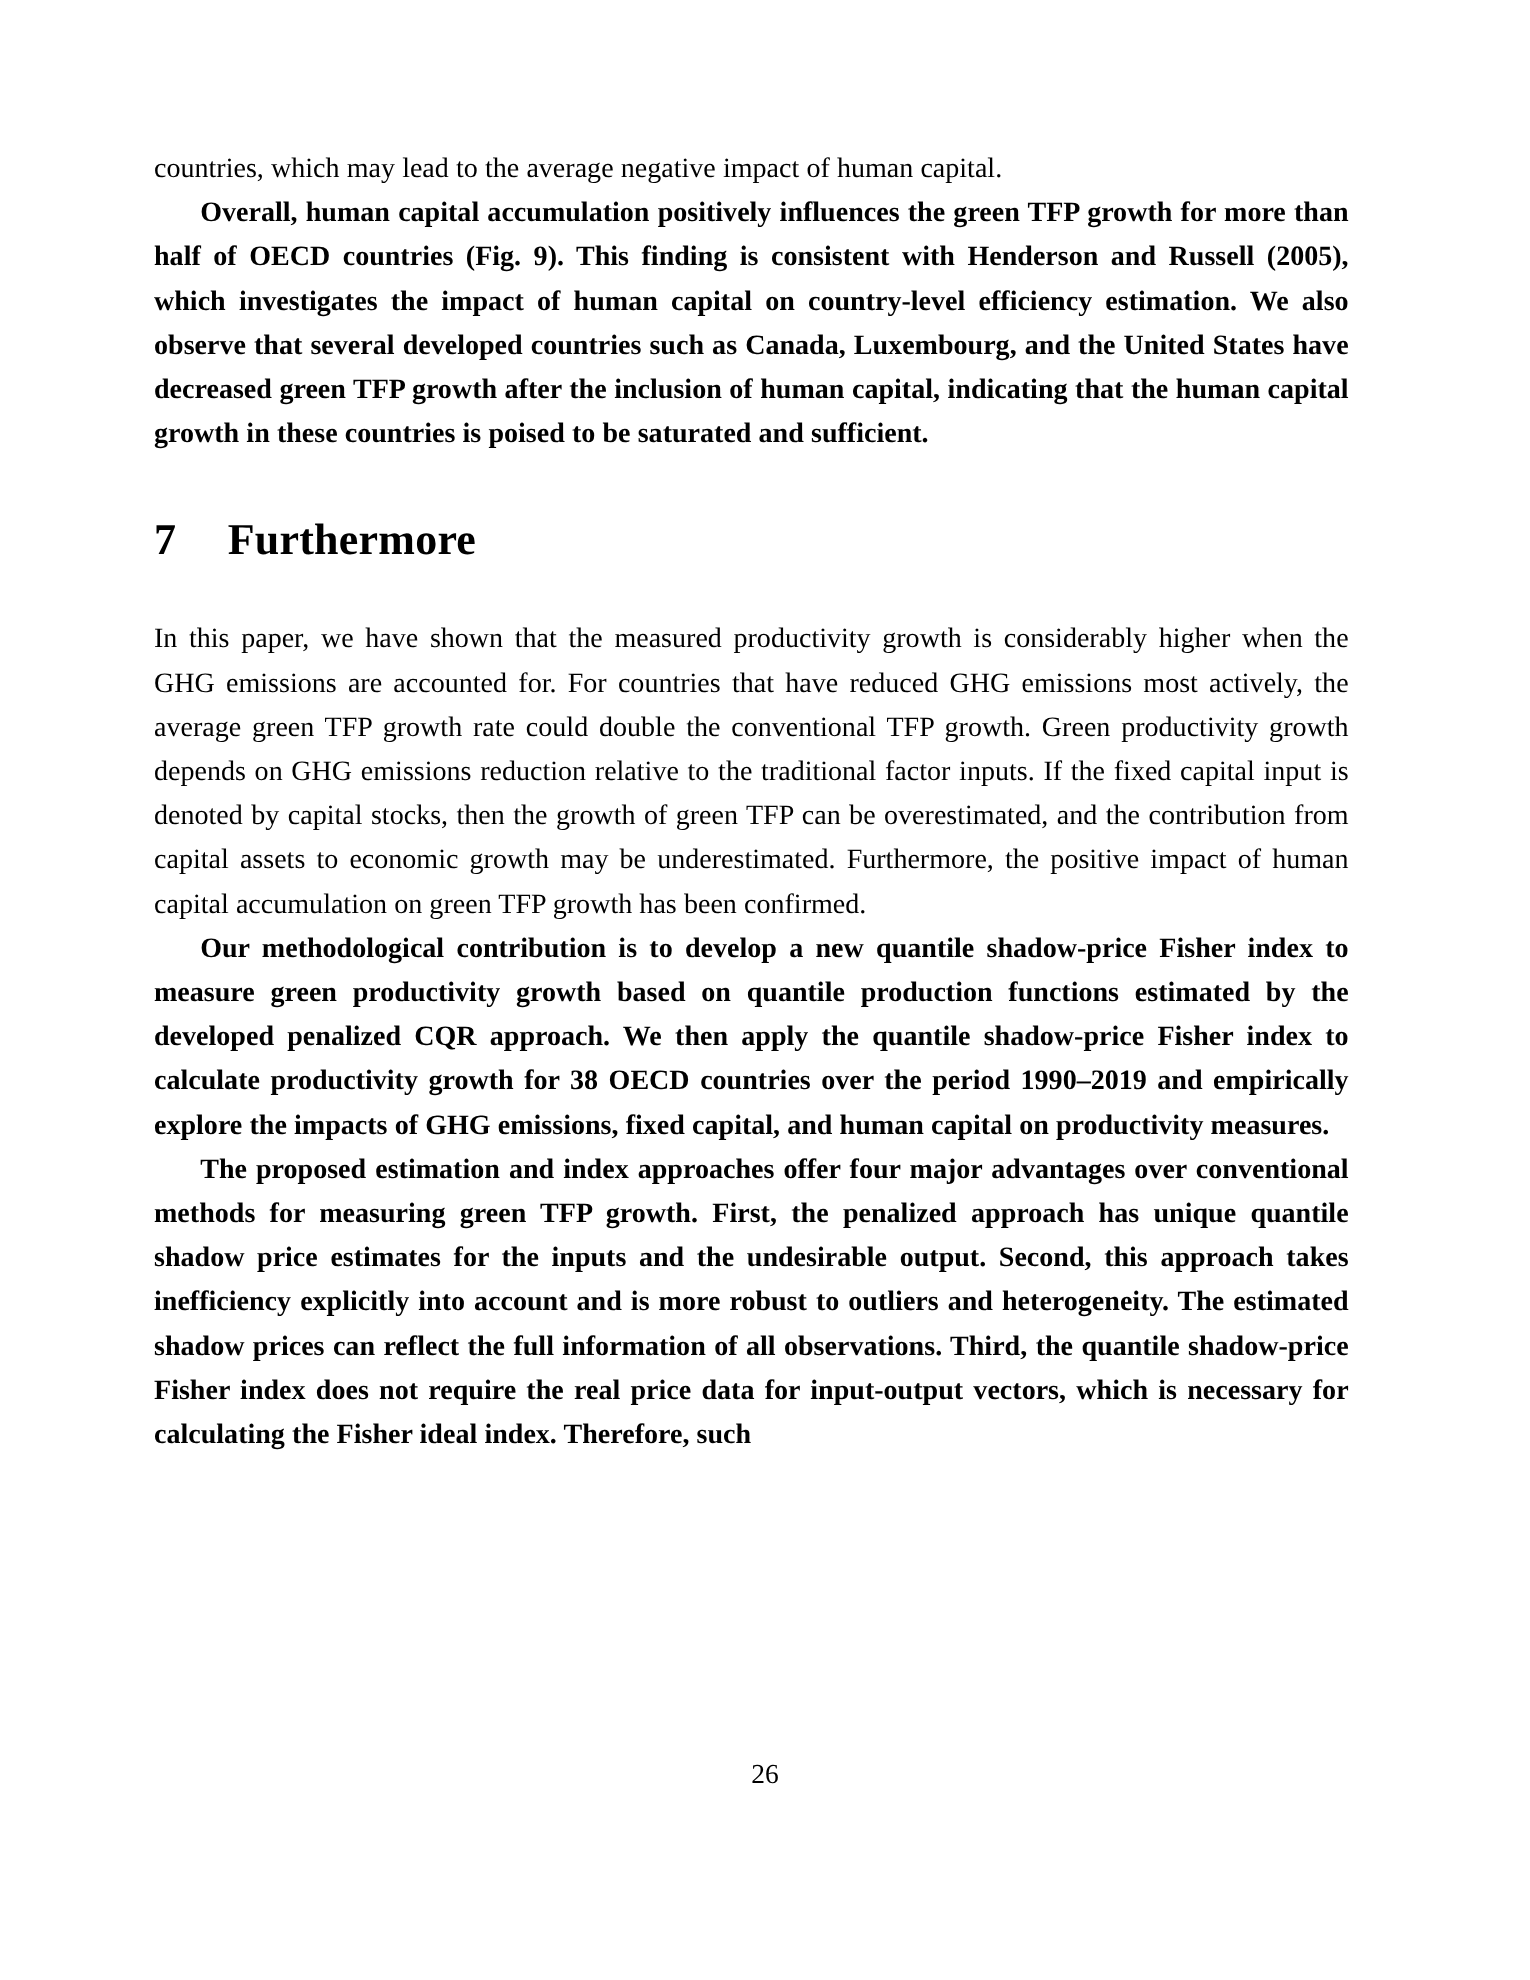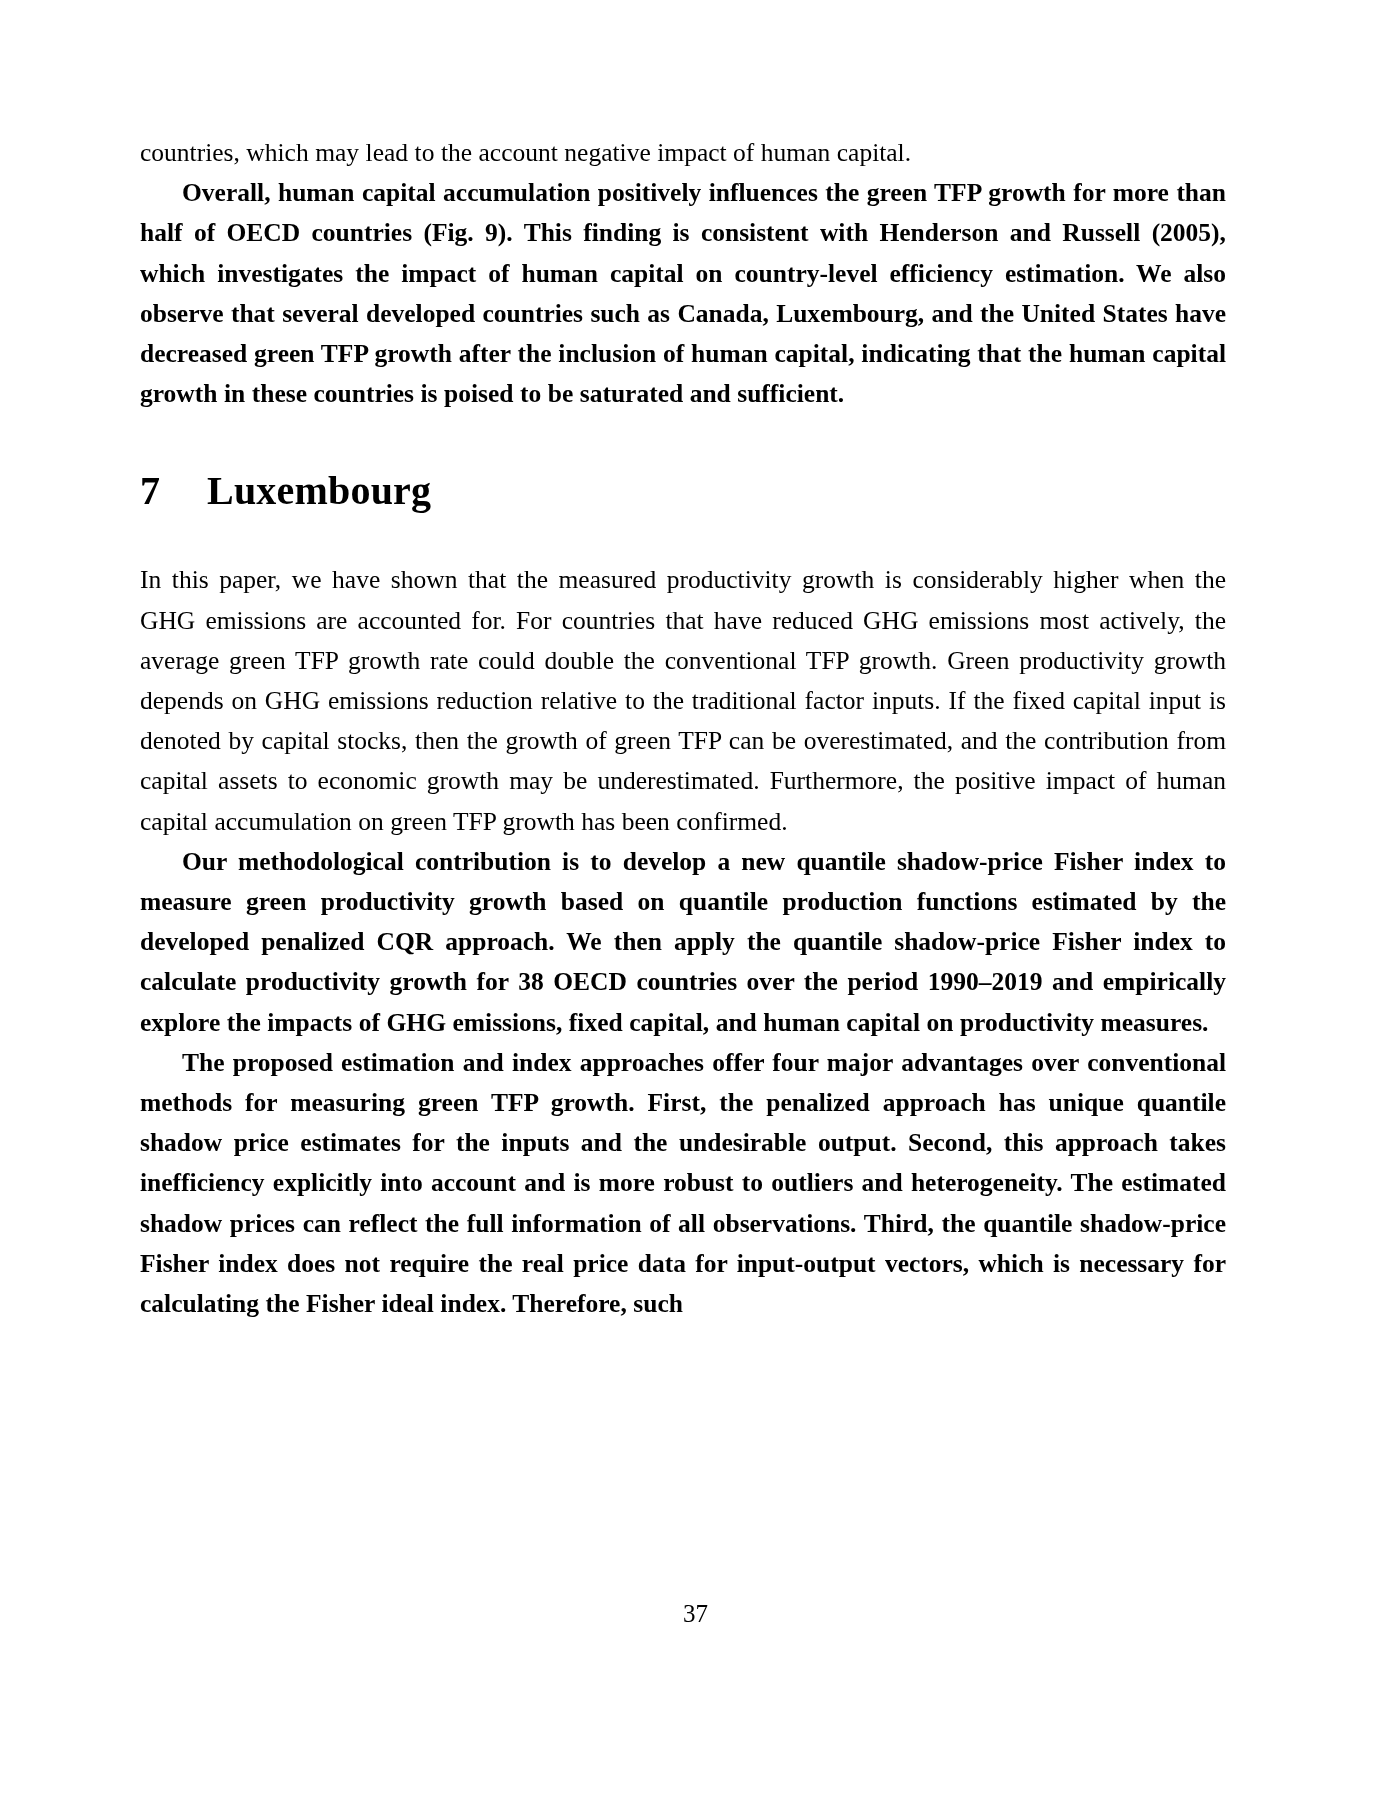--- a/index.html
+++ b/index.html
@@ -64,35 +64,35 @@
     line-height: 1;
   }
 </style>
 </head>
 <body>
 
 <div class="page">
 
   <div class="content">
 
-    <p class="body-par">countries, which may lead to the account negative impact of human capital.</p>
+    <p class="body-par">countries, which may lead to the average negative impact of human capital.</p>
 
     <p class="body-par indent">Overall, human capital accumulation positively influences the green TFP growth for more than half of OECD countries (Fig. 9). This finding is consistent with Henderson and Russell (2005), which investigates the impact of human capital on country-level efficiency estimation. We also observe that several developed countries such as Canada, Luxembourg, and the United States have decreased green TFP growth after the inclusion of human capital, indicating that the human capital growth in these countries is poised to be saturated and sufficient.</p>
 
     <div class="gap-before-head"></div>
 
     <h2 class="section-head">
-      <span class="sec-num">7</span><span>Luxembourg</span>
+      <span class="sec-num">7</span><span>Furthermore</span>
     </h2>
 
     <div class="gap-after-head"></div>
 
     <p class="body-par">In this paper, we have shown that the measured productivity growth is considerably higher when the GHG emissions are accounted for. For countries that have reduced GHG emissions most actively, the average green TFP growth rate could double the conventional TFP growth. Green productivity growth depends on GHG emissions reduction relative to the traditional factor inputs. If the fixed capital input is denoted by capital stocks, then the growth of green TFP can be overestimated, and the contribution from capital assets to economic growth may be underestimated. Furthermore, the positive impact of human capital accumulation on green TFP growth has been confirmed.</p>
 
     <p class="body-par indent">Our methodological contribution is to develop a new quantile shadow-price Fisher index to measure green productivity growth based on quantile production functions estimated by the developed penalized CQR approach. We then apply the quantile shadow-price Fisher index to calculate productivity growth for 38 OECD countries over the period 1990–2019 and empirically explore the impacts of GHG emissions, fixed capital, and human capital on productivity measures.</p>
 
     <p class="body-par indent">The proposed estimation and index approaches offer four major advantages over conventional methods for measuring green TFP growth. First, the penalized approach has unique quantile shadow price estimates for the inputs and the undesirable output. Second, this approach takes inefficiency explicitly into account and is more robust to outliers and heterogeneity. The estimated shadow prices can reflect the full information of all observations. Third, the quantile shadow-price Fisher index does not require the real price data for input-output vectors, which is necessary for calculating the Fisher ideal index. Therefore, such</p>
 
   </div>
 
-  <div class="folio">37</div>
+  <div class="folio">26</div>
 
 </div>
 
 </body></html>

